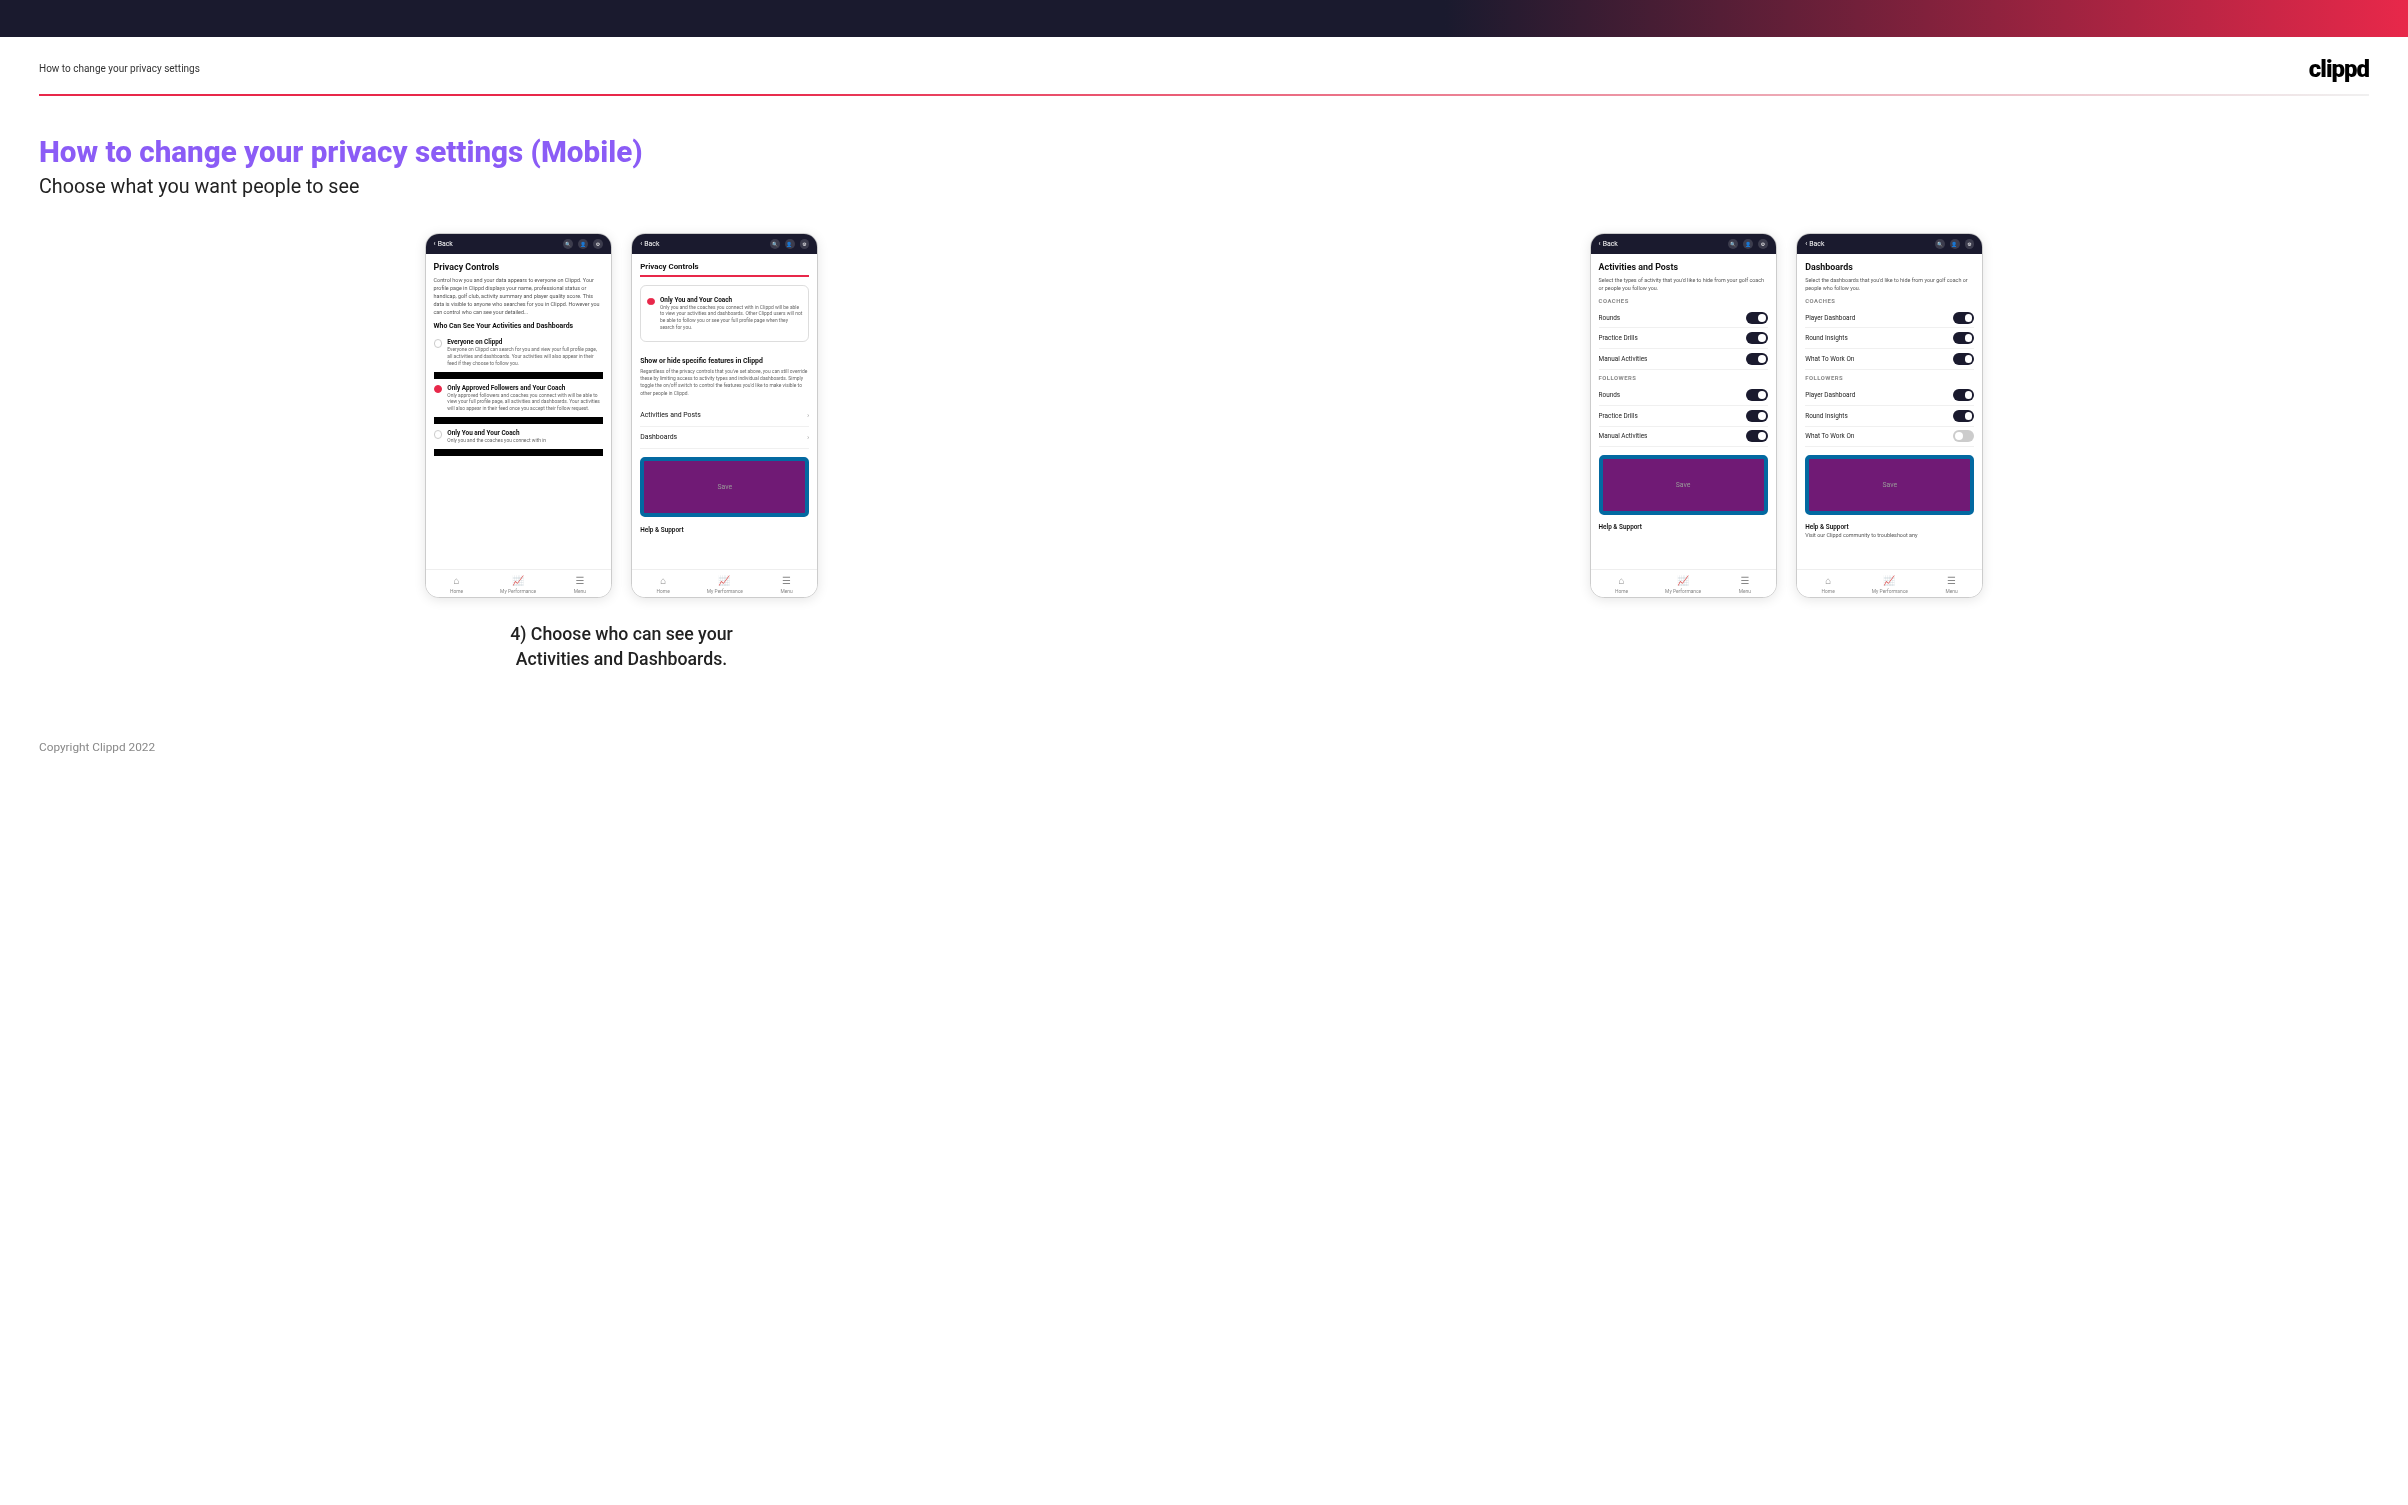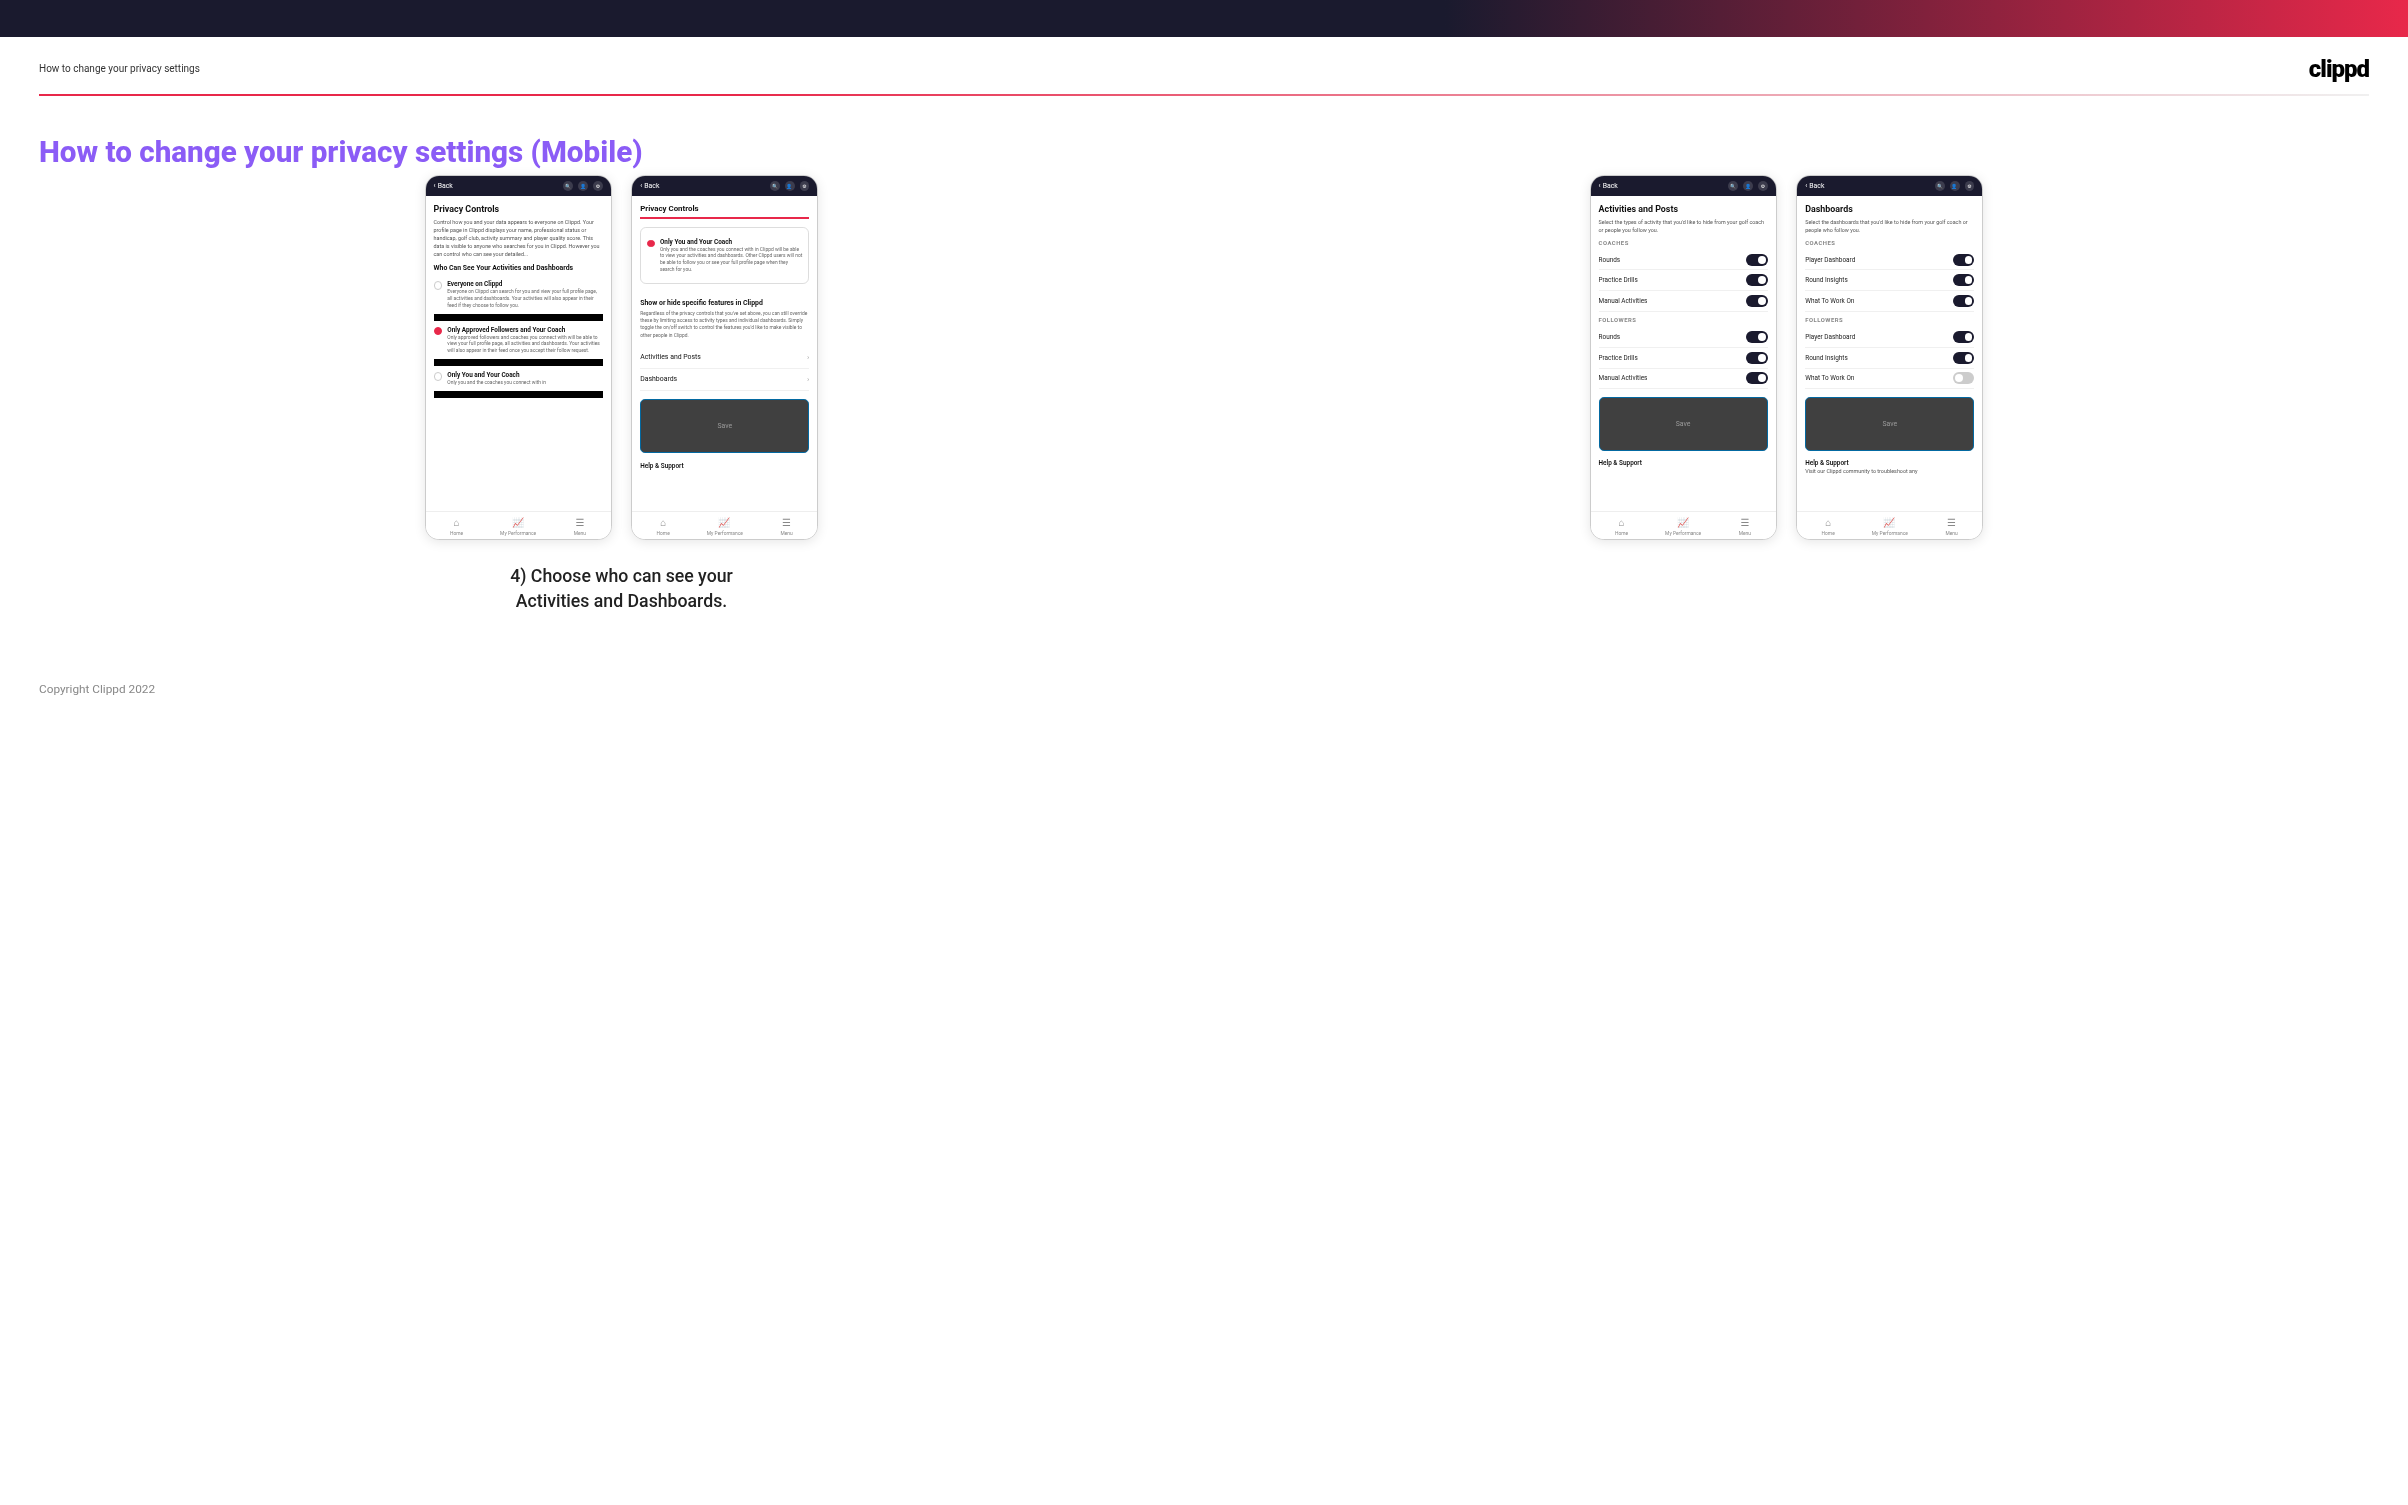--- a/index.html
+++ b/index.html
@@ -251,22 +251,22 @@
     }
     .toggle-switch.off::after {
       right: auto;
       left: 2px;
     }
 
     
     .save-btn {
       width: 100%;
       padding: 22px;
-      background: #404040;
-      border: 1px solid #0369a1;
+      background: #701a75;
+      border: 4px solid #0369a1;
       border-radius: 4.9px;
       font-size: 6.9px;
       color: #999;
       text-align: center;
       margin-top: 7.9px;
     }
 
     
     .help-row {
       font-size: 6.4px;
@@ -327,20 +327,21 @@
 <div class="top-bar"></div>
 
 <div class="header">
   <span class="header-title">How to change your privacy settings</span>
   <span class="logo">clippd</span>
 </div>
 <div class="header-divider"></div>
 
 <div class="main-content">
   <div class="page-heading">How to change your privacy settings (Mobile)</div>
+  <div class="page-subheading">Choose what you want people to see</div>
 
   <div class="screenshots-grid">
 
     <div class="screenshot-group">
       <div style="display:flex; gap:19.7px; align-items:flex-start;">
 
         <div style="display:flex; flex-direction:column; align-items:center;">
           <div class="phone-mockup">
             <div class="phone-nav-bar">
               <div class="back-btn">

